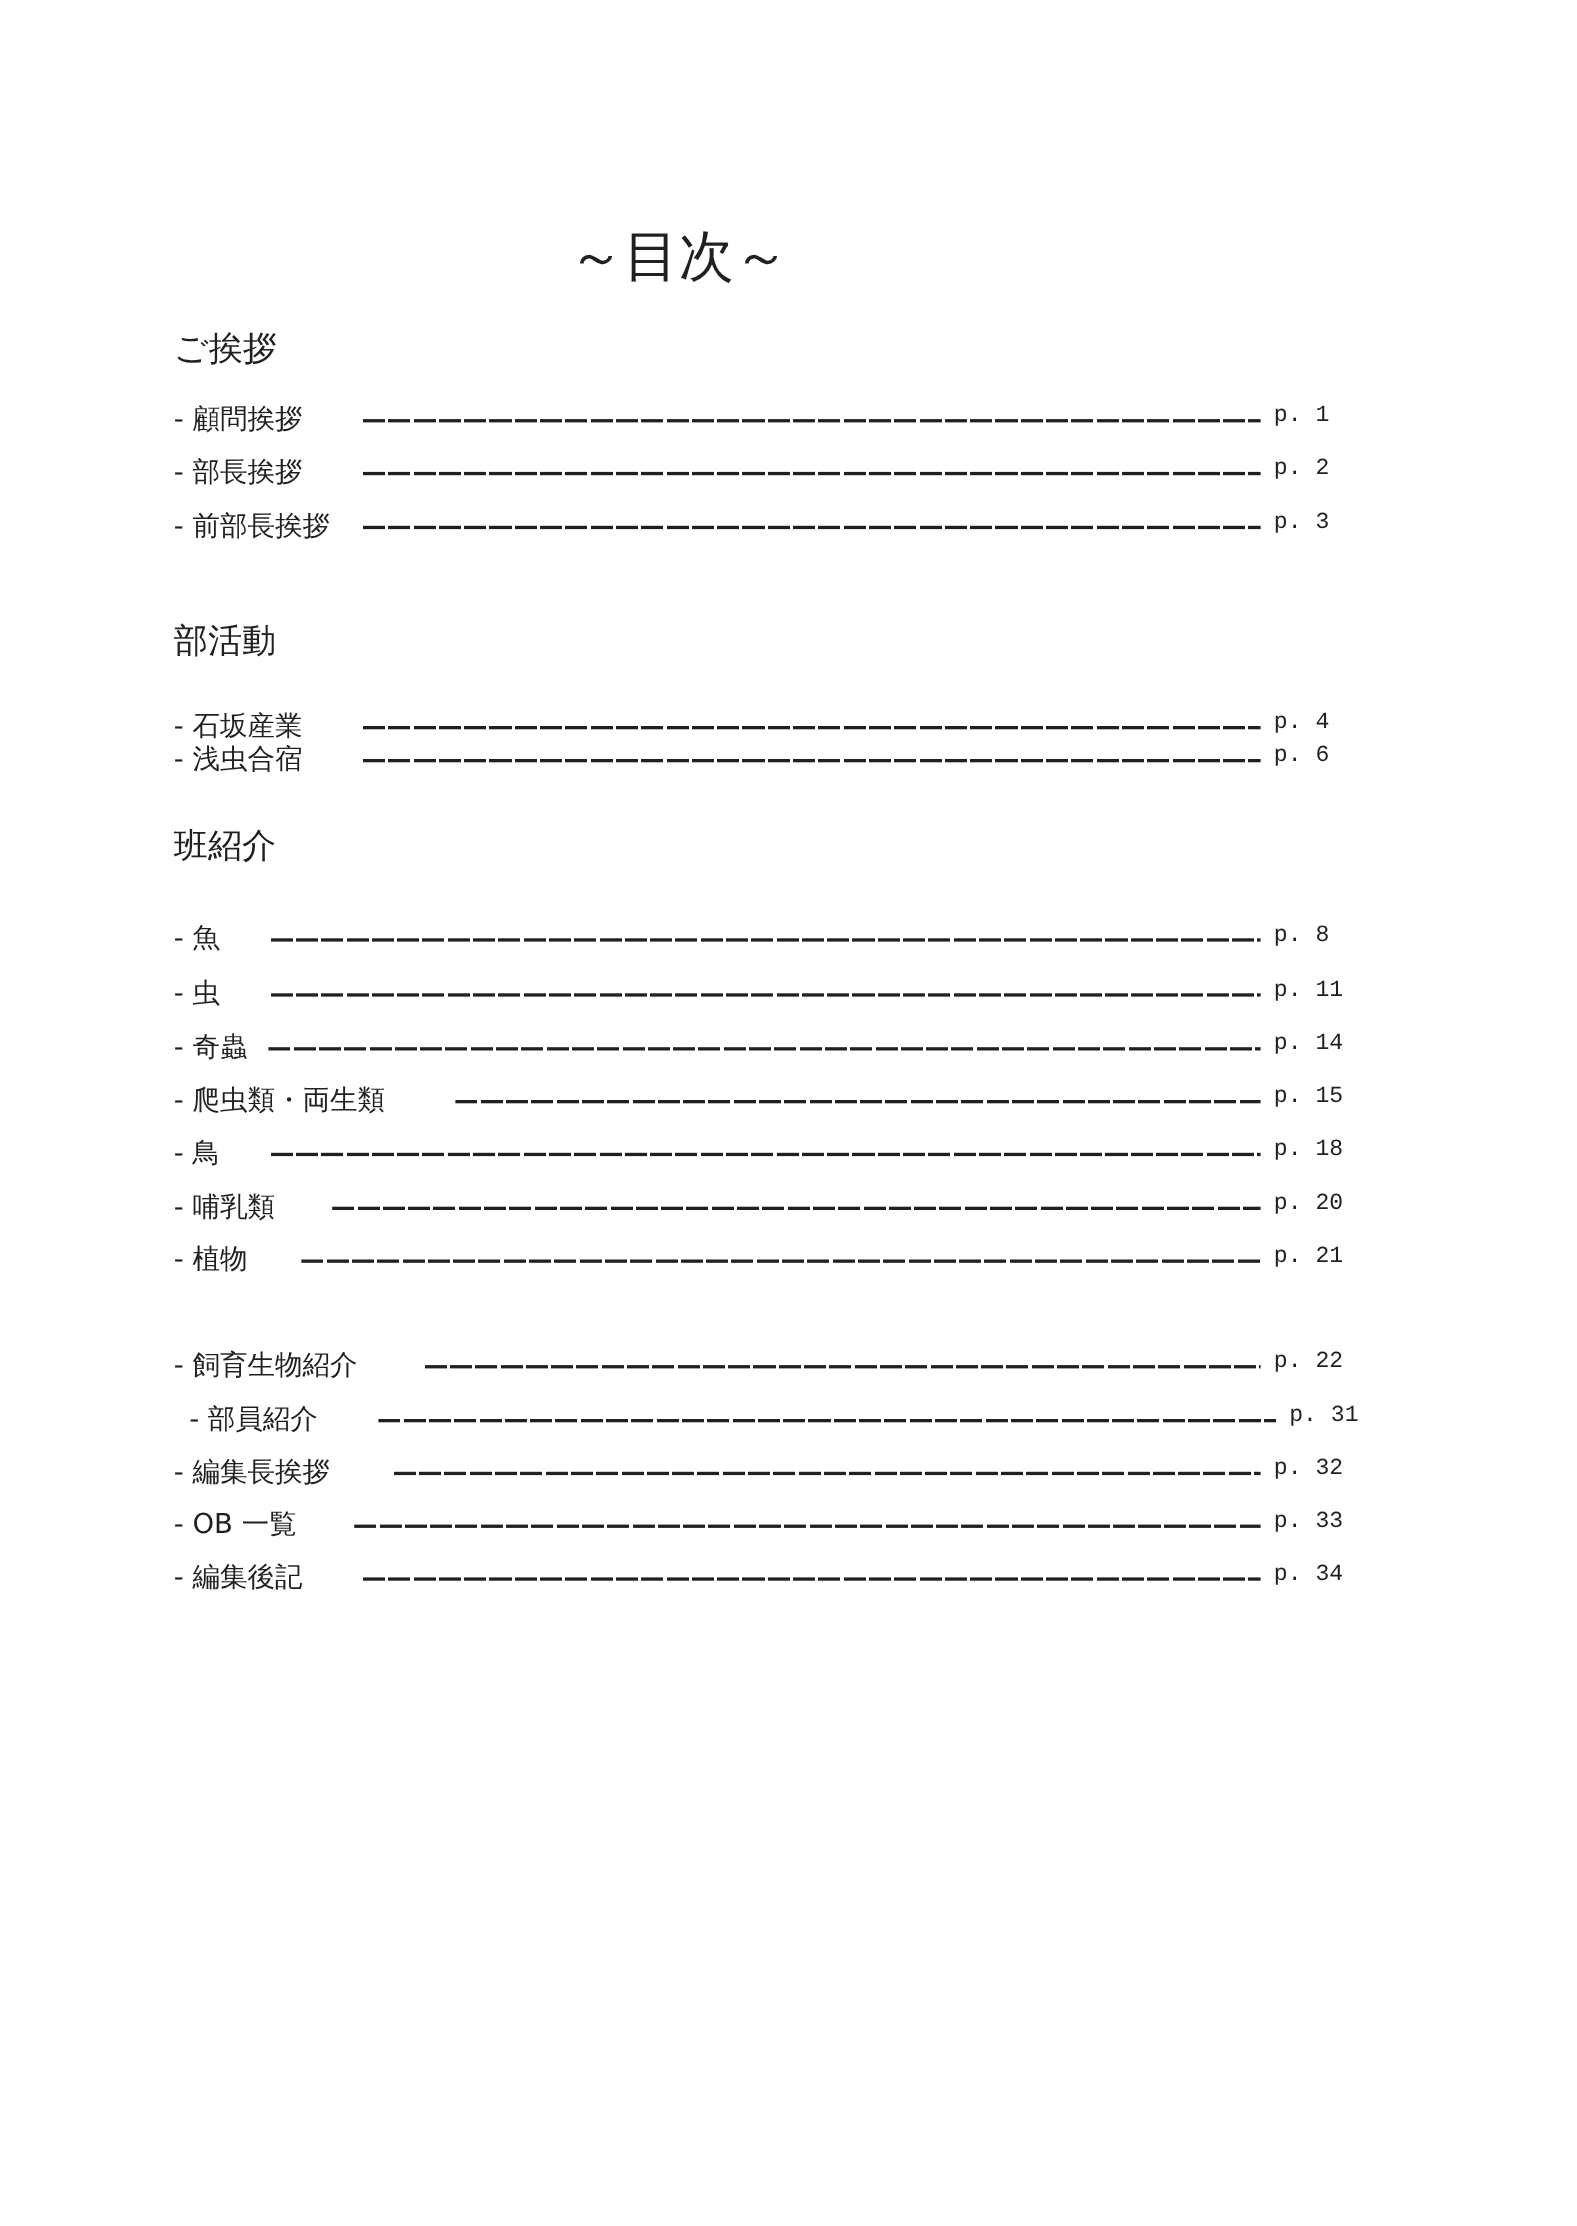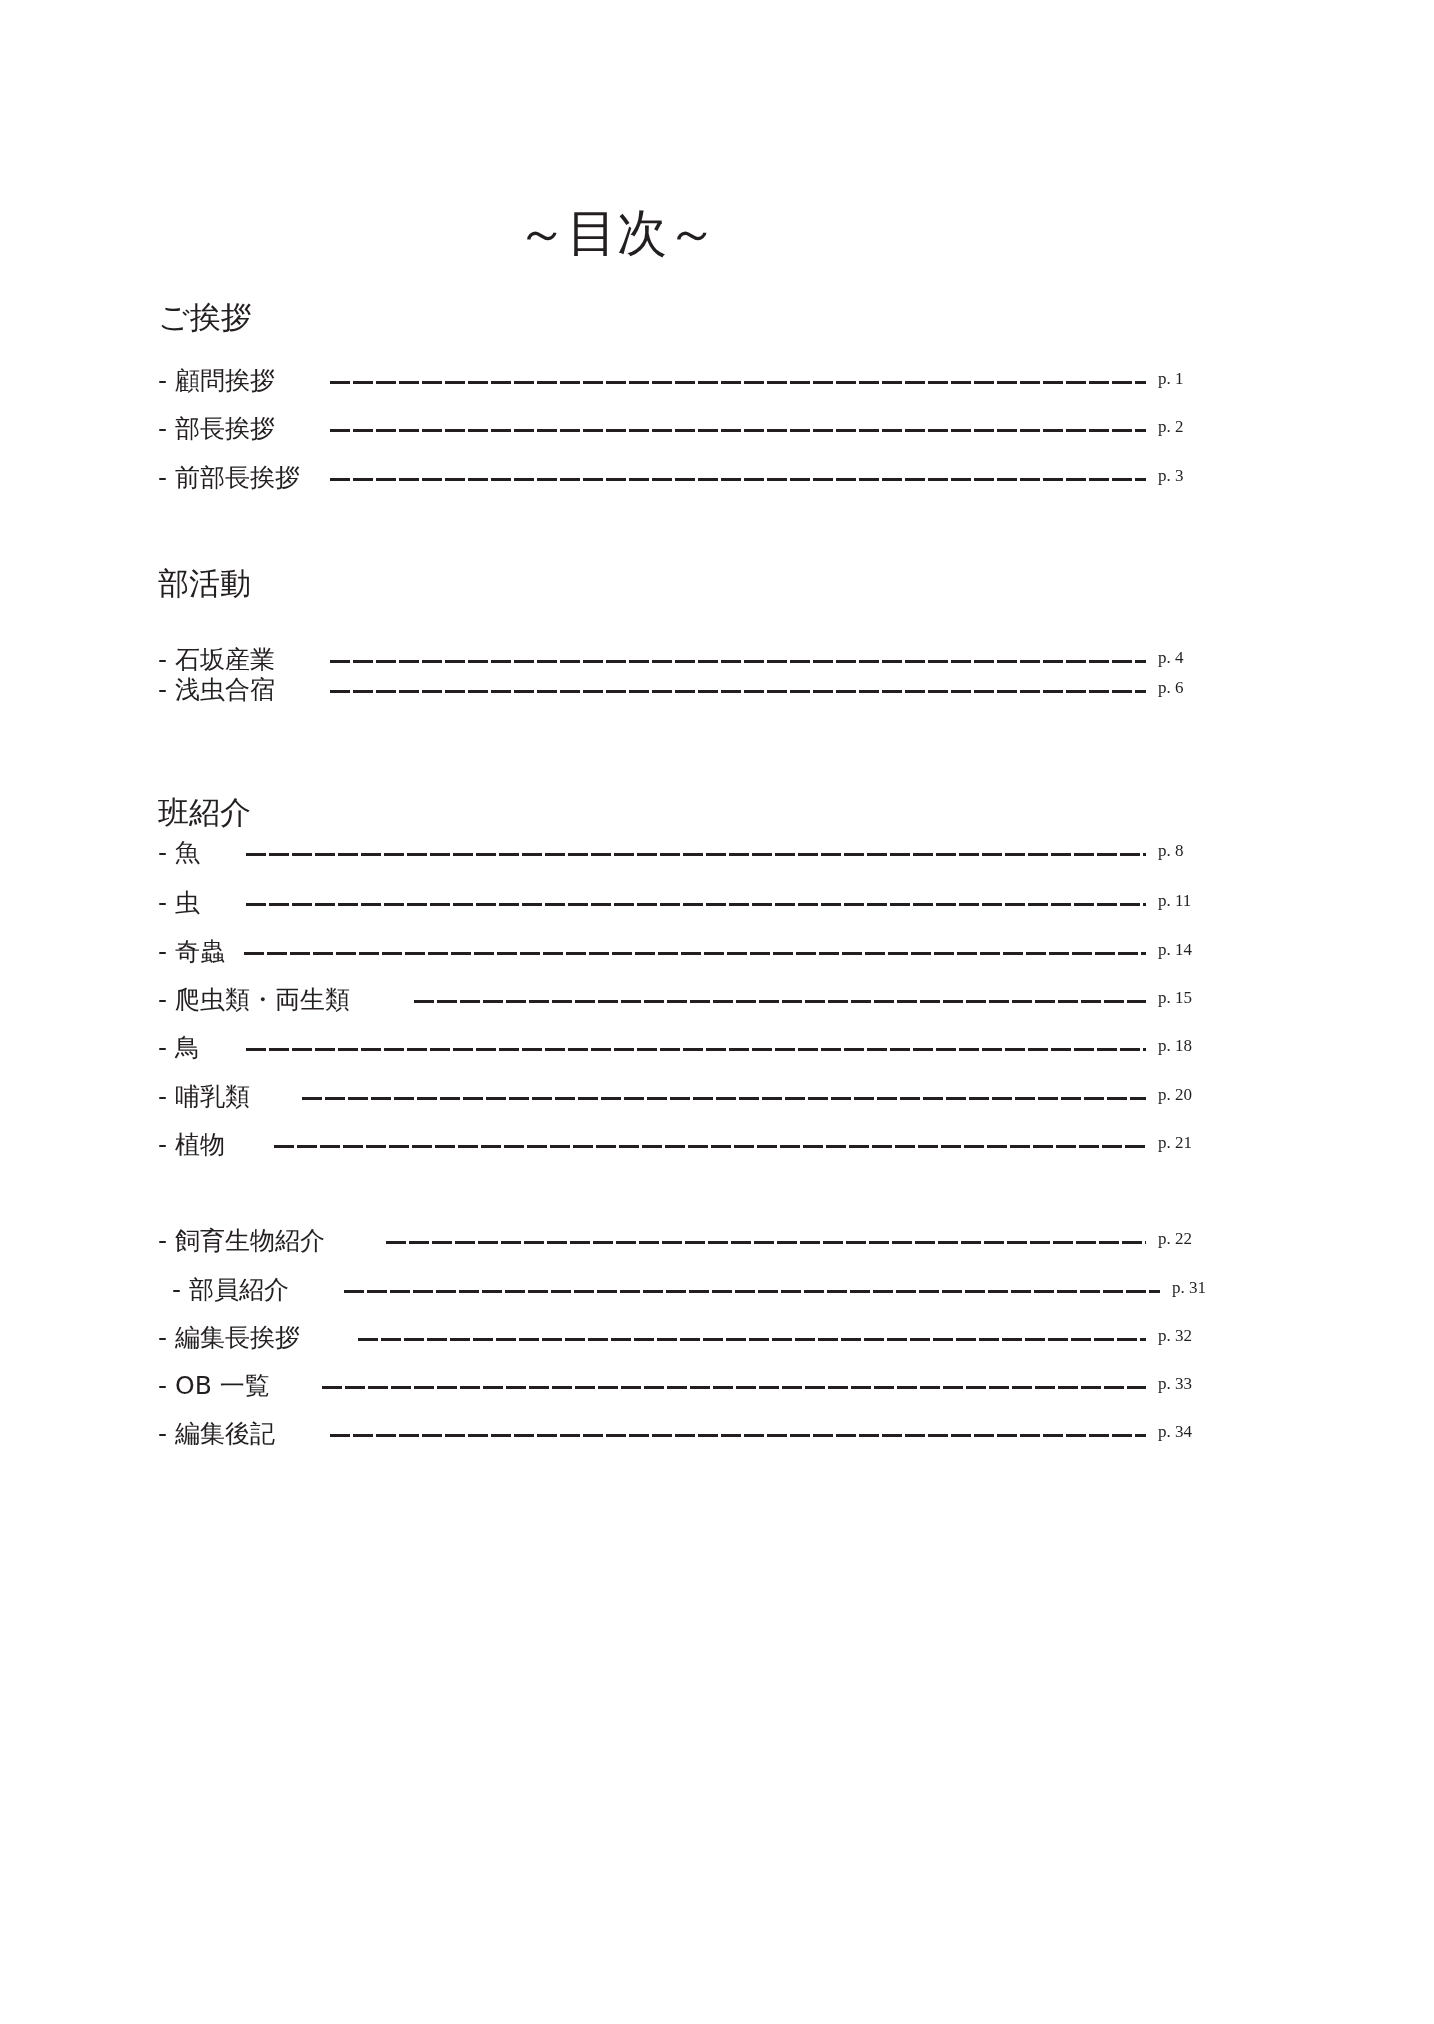--- a/index.html
+++ b/index.html
@@ -2,21 +2,21 @@
 <html><head>
   <meta charset="utf-8">
   <style>
     html, body { margin: 0; padding: 0; background: #ffffff; }
     body { width: 1434px; height: 2024px; position: relative; overflow: hidden; color: #231f20; font-family: "DejaVu Sans", sans-serif; }
     .title { position: absolute; left: 0; width: 1234px; top: 200px; text-align: center; font-family: "DejaVu Serif", serif; font-size: 50px; line-height: 66px; color: #231f20; }
     .heading { position: absolute; left: 158px; font-size: 31px; line-height: 44px; color: #231f20; }
     .row { position: absolute; left: 158px; width: 1140px; height: 36px; }
     .row .label { position: absolute; left: 0; top: 0; font-size: 25px; line-height: 36px; white-space: nowrap; color: #231f20; }
     .row .leader { position: absolute; top: 18px; height: 3px; right: 152px; background: repeating-linear-gradient(to right, #231f20 0, #231f20 20px, transparent 20px, transparent 23px); }
-    .row .page { position: absolute; left: 1000px; top: -2px; font-family: Liberation Serif, serif; font-size: 17px; line-height: 36px; white-space: nowrap; color: #231f20; }
+    .row .page { position: absolute; left: 1000px; top: -2px; font-family: Liberation Mono, monospace; font-size: 21px; line-height: 36px; white-space: nowrap; color: #231f20; }
   </style>
 </head>
 <body>
 
 <div class="title">～目次～</div>
 
 <div class="heading" style="top:295px;">ご挨拶</div>
 <div class="row" style="top:363px;">
   <span class="label">- 顧問挨拶</span>
   <span class="leader" style="left:172px;"></span>
@@ -38,21 +38,21 @@
   <span class="label">- 石坂産業</span>
   <span class="leader" style="left:172px;"></span>
   <span class="page">p. 4</span>
 </div>
 <div class="row" style="top:672px;">
   <span class="label">- 浅虫合宿</span>
   <span class="leader" style="left:172px;"></span>
   <span class="page">p. 6</span>
 </div>
 
-<div class="heading" style="top:790px;">班紹介</div>
+<div class="heading" style="top:747px;">班紹介</div>
 <div class="row" style="top:835px;">
   <span class="label">- 魚</span>
   <span class="leader" style="left:88px;"></span>
   <span class="page">p. 8</span>
 </div>
 <div class="row" style="top:885px;">
   <span class="label">- 虫</span>
   <span class="leader" style="left:88px;"></span>
   <span class="page">p. 11</span>
 </div>

